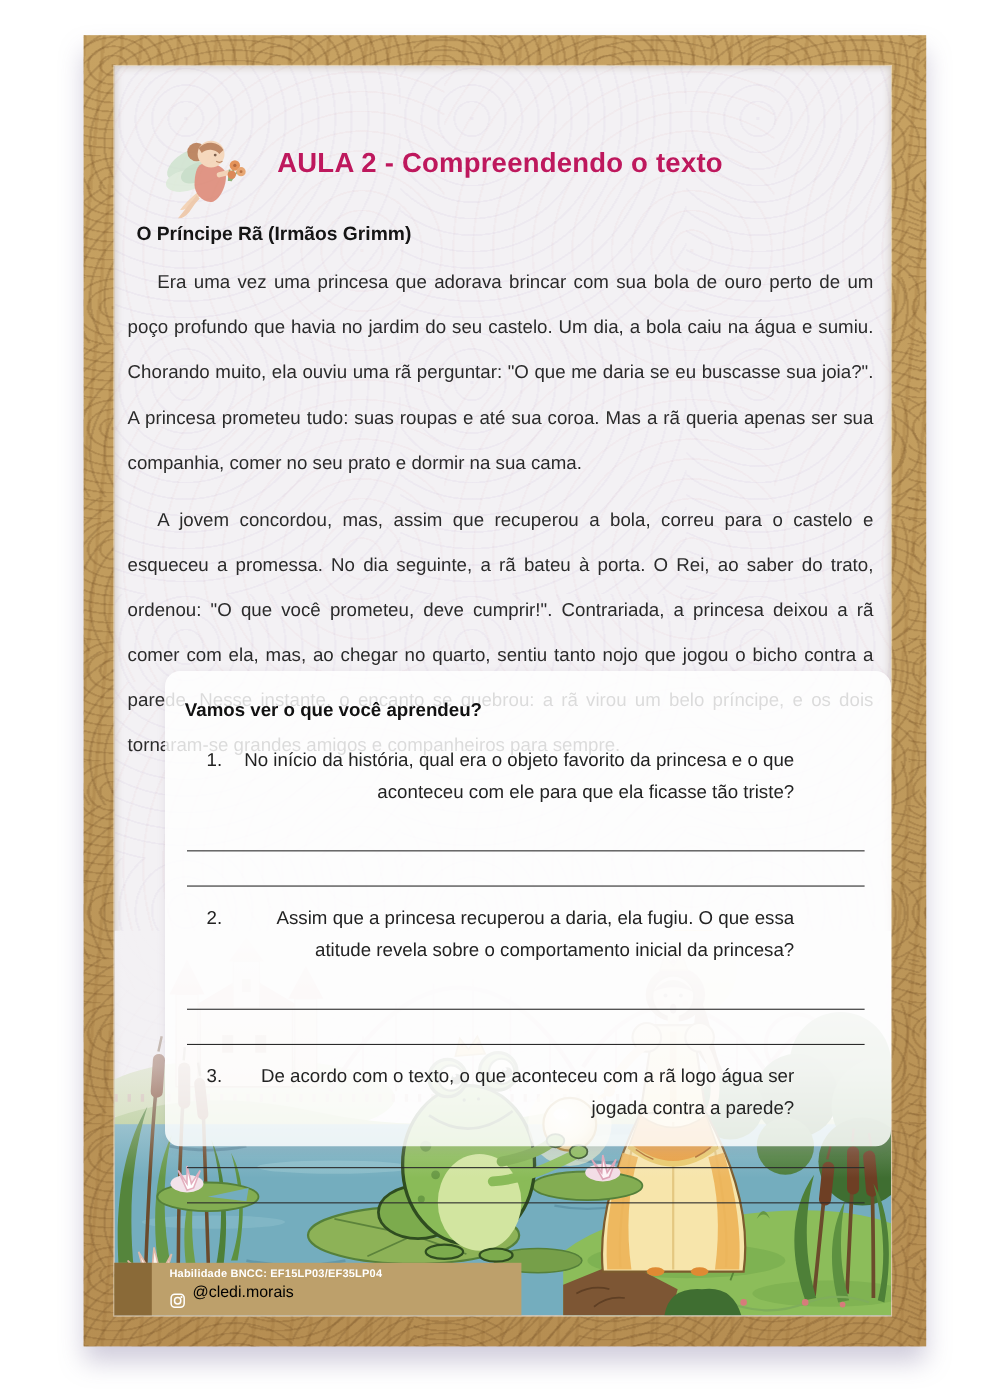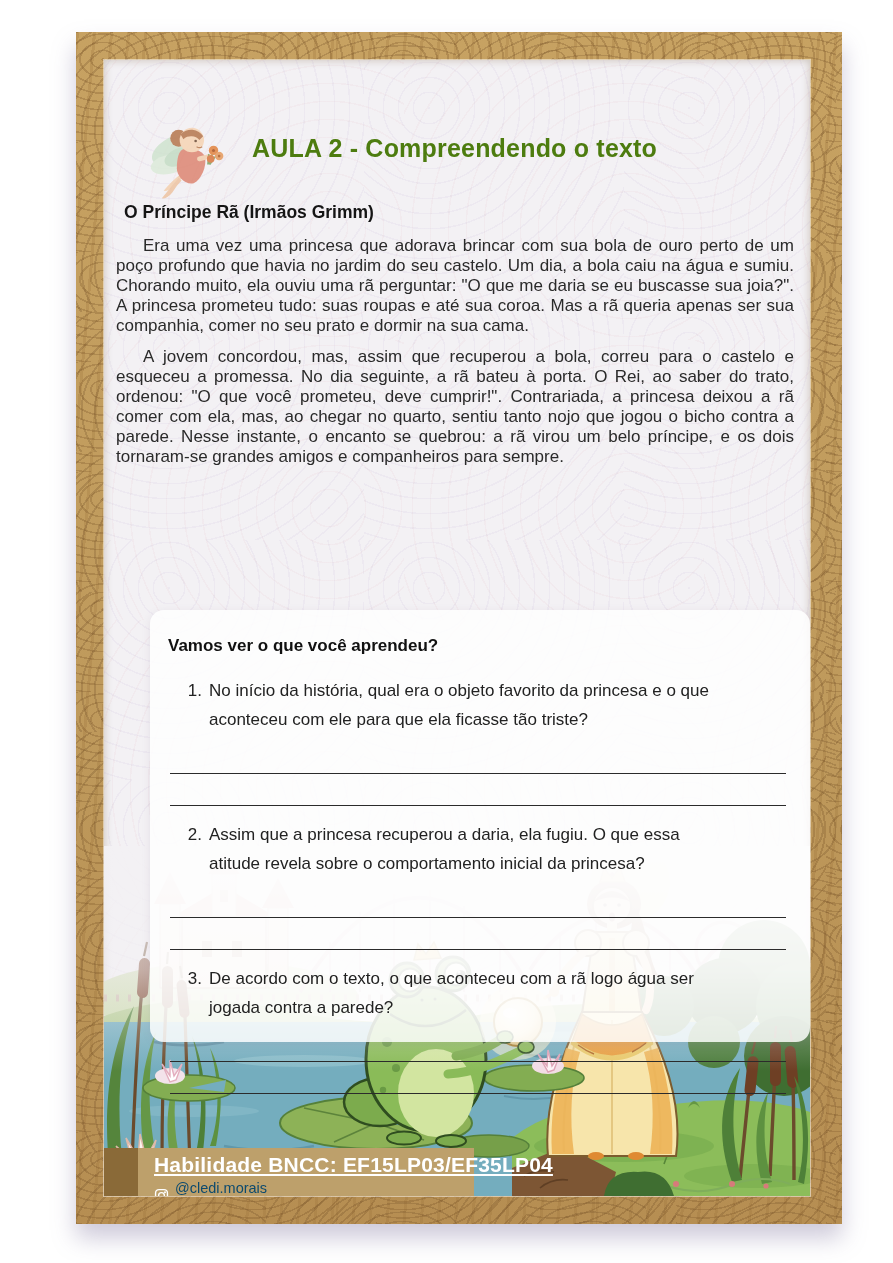--- a/index.html
+++ b/index.html
@@ -19,47 +19,47 @@
         background:#f3f1f4;overflow:hidden;
         box-shadow:0 0 0 1px rgba(255,255,255,.5), inset 0 0 8px rgba(90,60,20,.28);}
   .page-texture{position:absolute;inset:0;pointer-events:none;opacity:.9;
         background-image:
           repeating-radial-gradient(circle at 25% 20%, rgba(176,156,200,.10) 0 1.5px, transparent 1.5px 15px),
           repeating-radial-gradient(circle at 75% 60%, rgba(214,160,170,.09) 0 1.5px, transparent 1.5px 18px);
         background-size:260px 240px,300px 280px;}
   
   .fairy{position:absolute;left:38px;top:50px;width:96px;height:94px;}
   .lesson-title{position:absolute;left:148px;top:74px;width:540px;
-        font-size:25px;font-weight:bold;letter-spacing:.2px;color:#4d7c0f;}
+        font-size:25px;font-weight:bold;letter-spacing:.2px;color:#be185d;}
   .story-title{position:absolute;left:20px;top:142px;font-size:17.5px;font-weight:bold;color:#151515;}
   
-  .story{position:absolute;left:12px;top:176px;width:678px;font-size:17px;line-height:20px;
+  .story{position:absolute;left:12px;top:176px;width:678px;font-size:17px;line-height:41px;
          text-align:justify;color:#2a2a2a;}
   .story p{margin:0 0 11px 0;text-indent:27px;}
   
   .pond-art{position:absolute;left:0;top:786px;width:706px;height:350px;z-index:1;}
   
   .quiz-card{position:absolute;left:46px;top:550px;width:660px;height:432px;z-index:2;
         background:rgba(255,255,255,.83);border-radius:14px;box-sizing:border-box;
         padding:24px 22px 10px 18px;box-shadow:0 2px 8px rgba(120,110,140,.12);}
   .quiz-title{font-size:17px;font-weight:bold;color:#111;margin:2px 0 20px 0;}
   .question{display:flex;gap:7px;font-size:17px;line-height:29px;color:#222;
         margin:0 0 8px 14px;width:540px;}
   .q-num{flex:0 0 20px;text-align:right;}
-  .q-text{flex:1;}
+  .q-text{flex:1;text-align:right;}
   .answer-lines{margin:4px 2px 14px 2px;}
   .answer-line{height:31px;border-bottom:1.4px solid #2b2b2b;}
   
   .footer-bar{position:absolute;left:-12px;top:1088px;width:382px;height:48px;z-index:3;
         background:#bda06b;display:flex;}
   .footer-square{flex:0 0 46px;background:#8a6a38;}
   .footer-text{padding:5px 0 0 16px;color:#ffffff;}
-  .footer-bncc{font-size:21px;font-weight:bold;letter-spacing:.2px;white-space:nowrap;text-decoration:underline;}
+  .footer-bncc{font-size:10px;font-weight:bold;letter-spacing:.2px;white-space:nowrap;}
   .footer-insta{display:flex;align-items:center;gap:6px;margin-top:3px;font-size:14.5px;}
-  .footer-insta a{color:#0c4a6e;text-decoration:none;border-bottom:1.2px solid #ffffff;padding-bottom:14px;}
+  .footer-insta a{color:#000000;text-decoration:none;border-bottom:1.2px solid #ffffff;padding-bottom:14px;}
 </style>
 </head>
 <body>
 
 <div class="canvas">
   <div class="doc">
     <div class="page">
       <div class="page-texture"></div>
 
       <svg class="fairy" viewBox="0 0 100 100">

